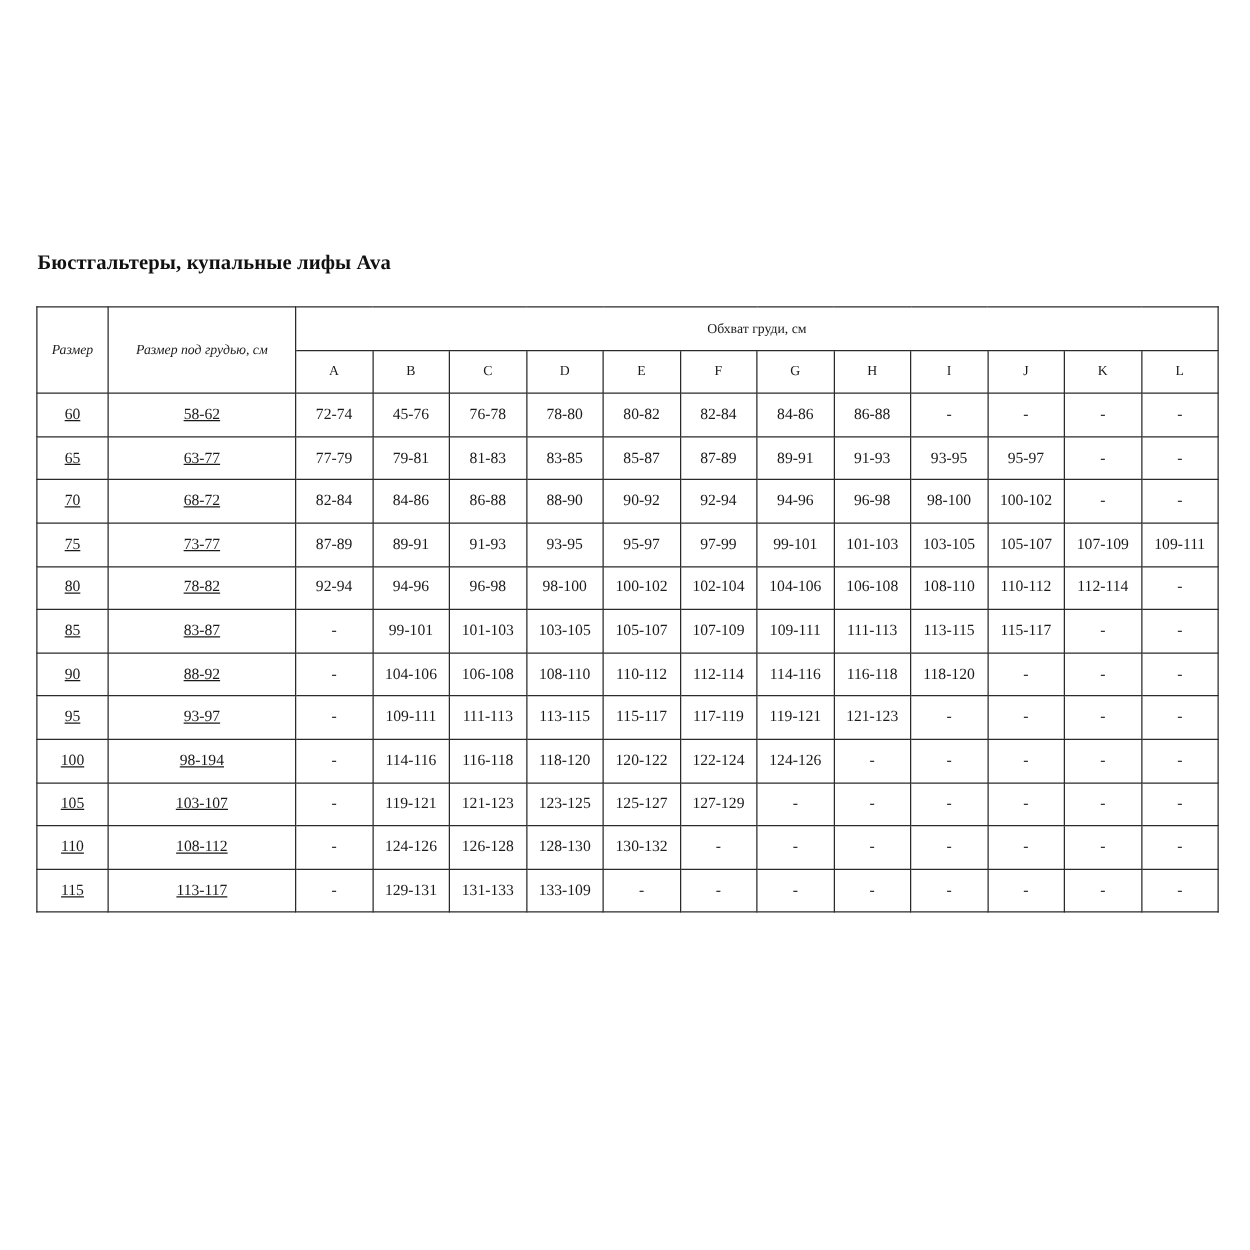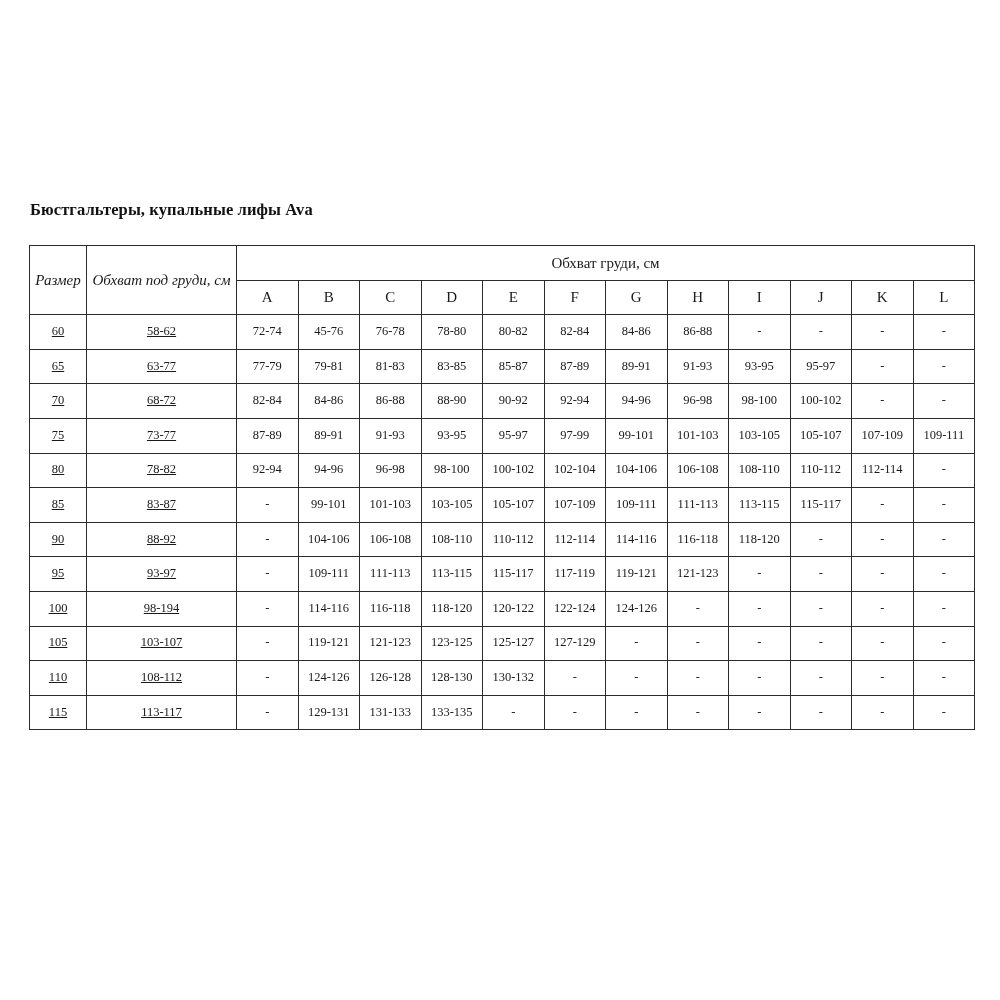--- a/index.html
+++ b/index.html
@@ -48,21 +48,21 @@
     text-align: center;
     vertical-align: middle;
     font-size: 12.5px;
     font-weight: normal;
     color: #1a1a1a;
     padding: 0;
     height: 33.6px;
     line-height: 1.1;
   }
   table.size-table thead th {
-    font-size: 15px;
+    font-size: 11px;
   }
   .col-size { width: 57px; }
   .col-under { width: 150px; }
   .col-cup { width: 61.5px; }
   .head-row1-size,
   .head-row1-under {
     height: 52px;
     font-style: italic;
   }
   .head-bust {
@@ -97,21 +97,21 @@
           <col class="col-cup">
           <col class="col-cup">
         <col class="col-cup">
           <col class="col-cup">
           <col class="col-cup">
           <col class="col-cup">
       </colgroup>
       <thead>
         <tr>
           <th class="head-row1-size" rowspan="2">Размер</th>
-          <th class="head-row1-under" rowspan="2">Обхват под груди, см</th>
+          <th class="head-row1-under" rowspan="2">Размер под грудью, см</th>
           <th class="head-bust" colspan="12">Обхват груди, см</th>
         </tr>
         <tr>
           <th class="head-cup">A</th>
           <th class="head-cup">B</th>
           <th class="head-cup">C</th>
           <th class="head-cup">D</th>
           <th class="head-cup">E</th>
           <th class="head-cup">F</th>
           <th class="head-cup">G</th>
@@ -298,21 +298,21 @@
           <td>-</td>
           <td>-</td>
           <td>-</td>
         </tr>
         <tr>
           <td class="cell-size">115</td>
           <td class="cell-under">113-117</td>
           <td>-</td>
           <td>129-131</td>
           <td>131-133</td>
-          <td>133-135</td>
+          <td>133-109</td>
           <td>-</td>
           <td>-</td>
           <td>-</td>
           <td>-</td>
           <td>-</td>
           <td>-</td>
           <td>-</td>
           <td>-</td>
         </tr>
       </tbody>

